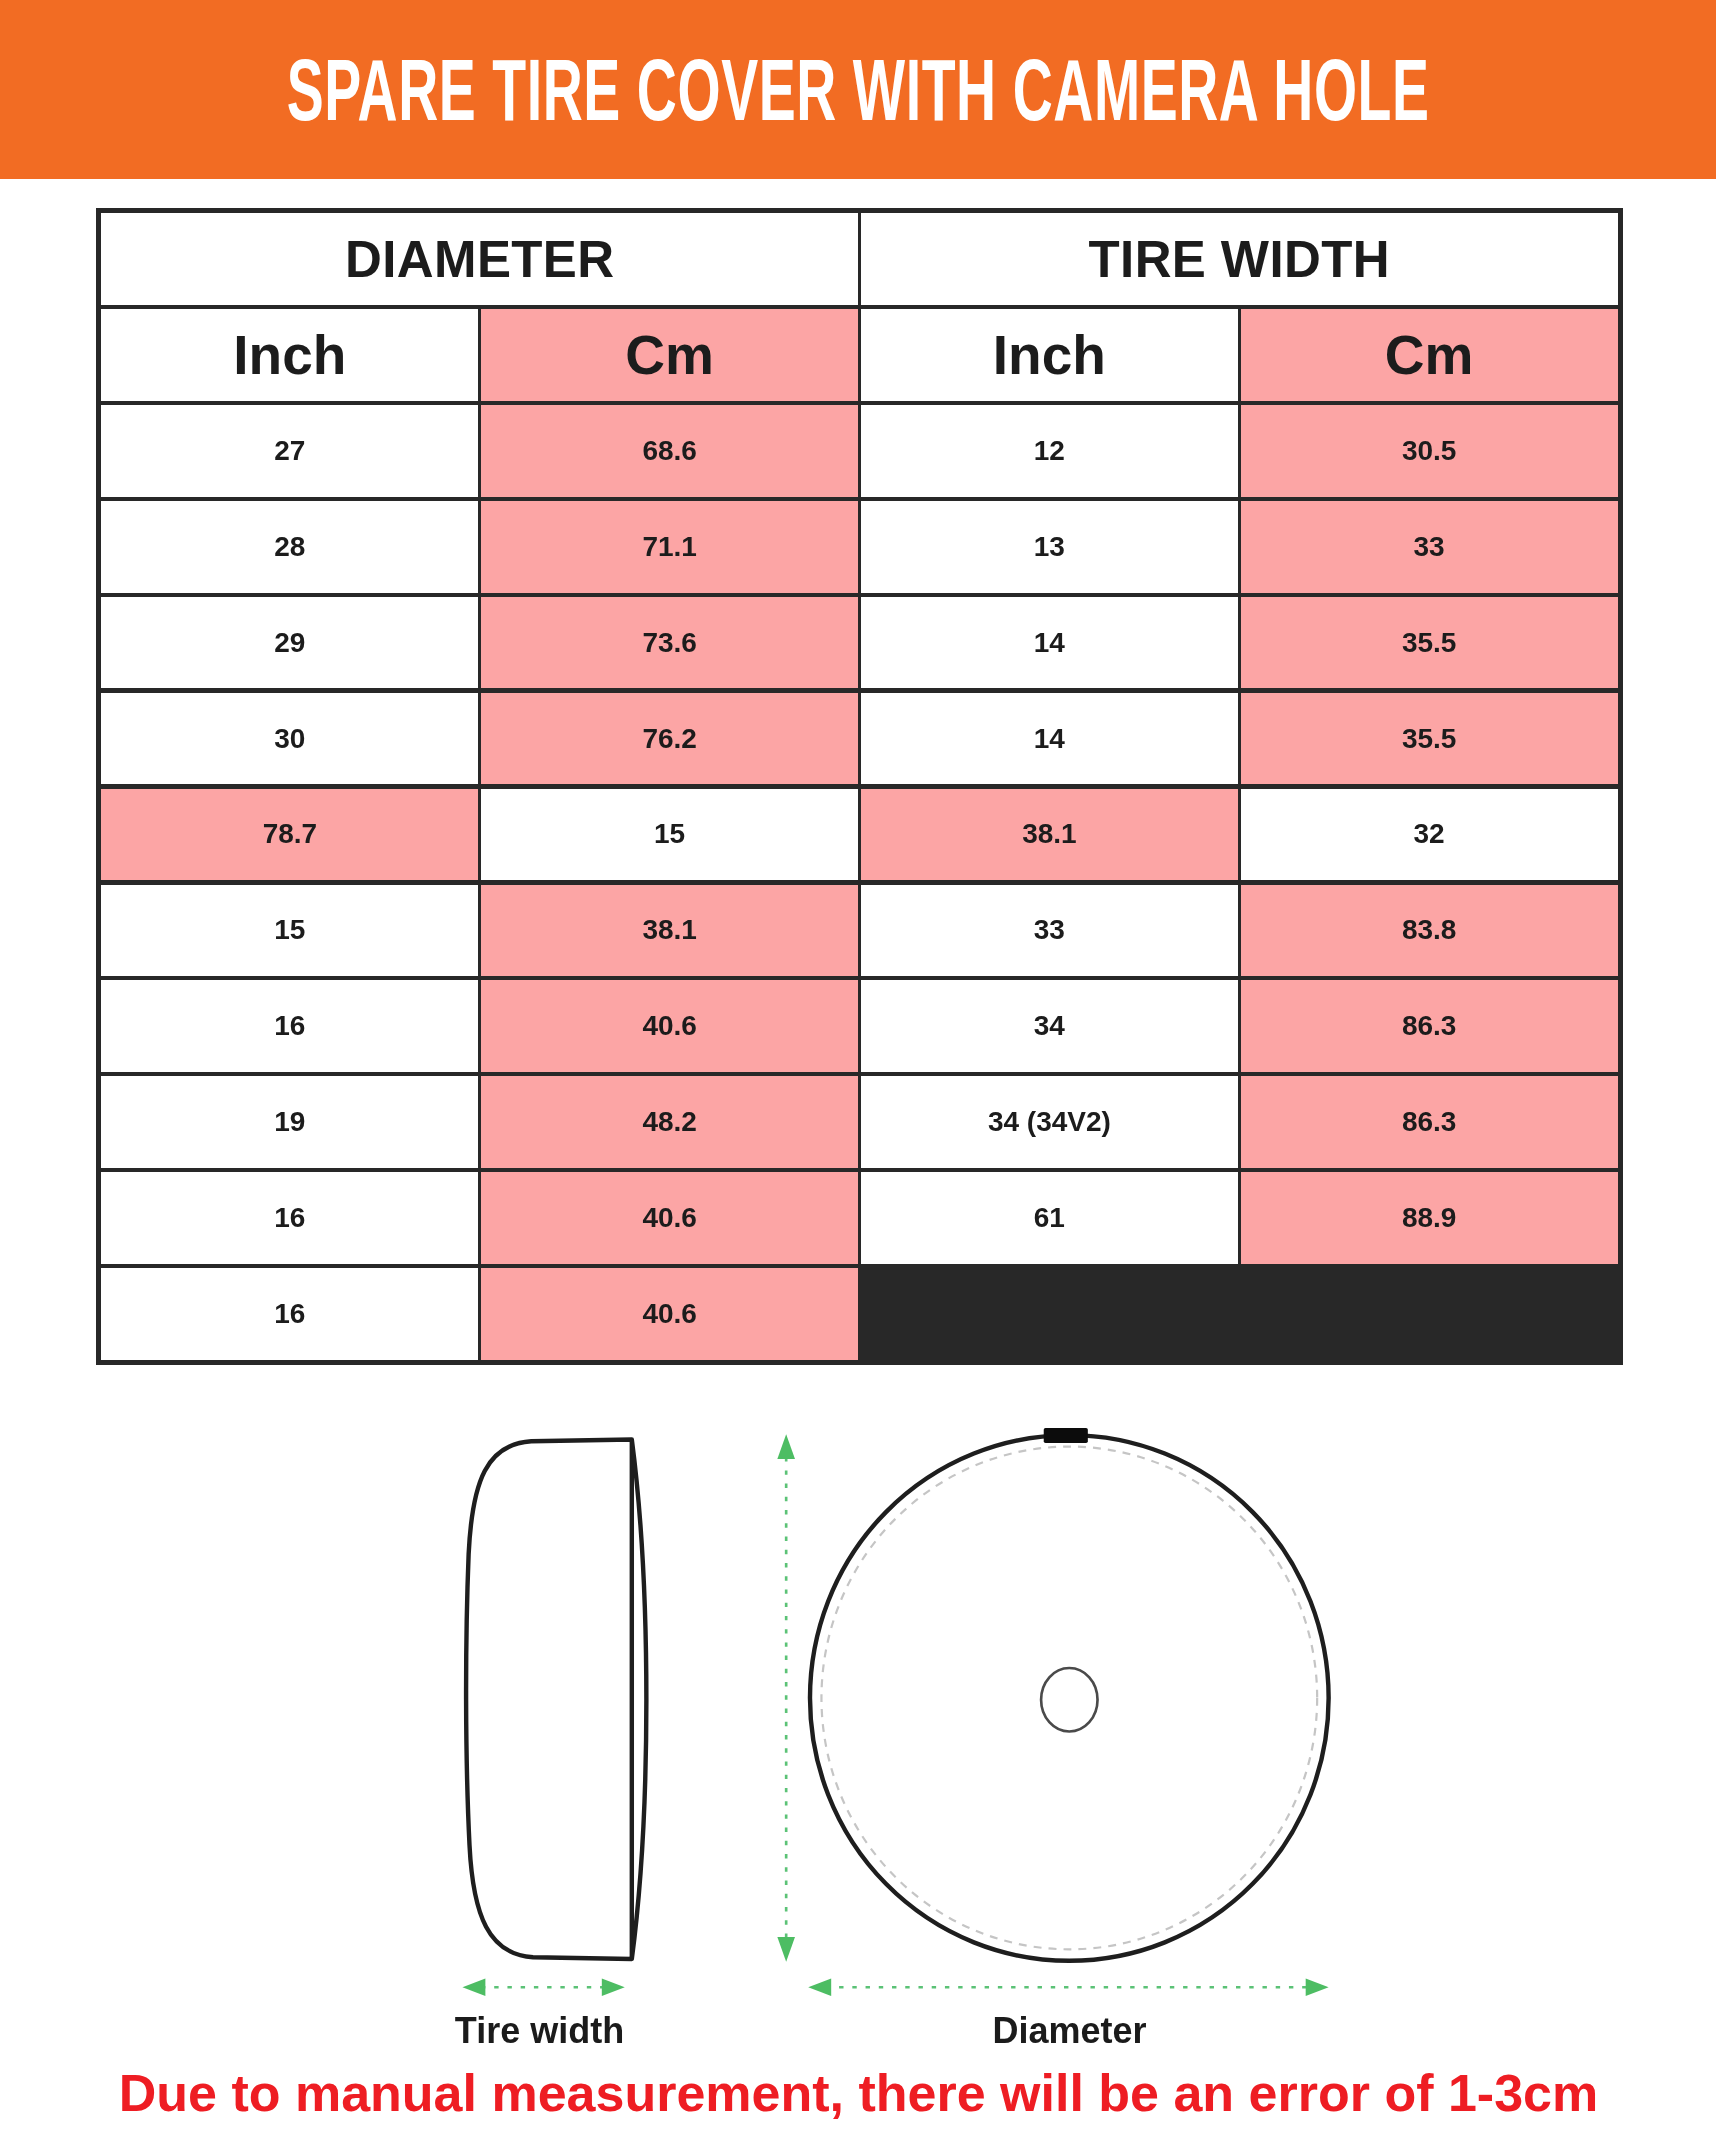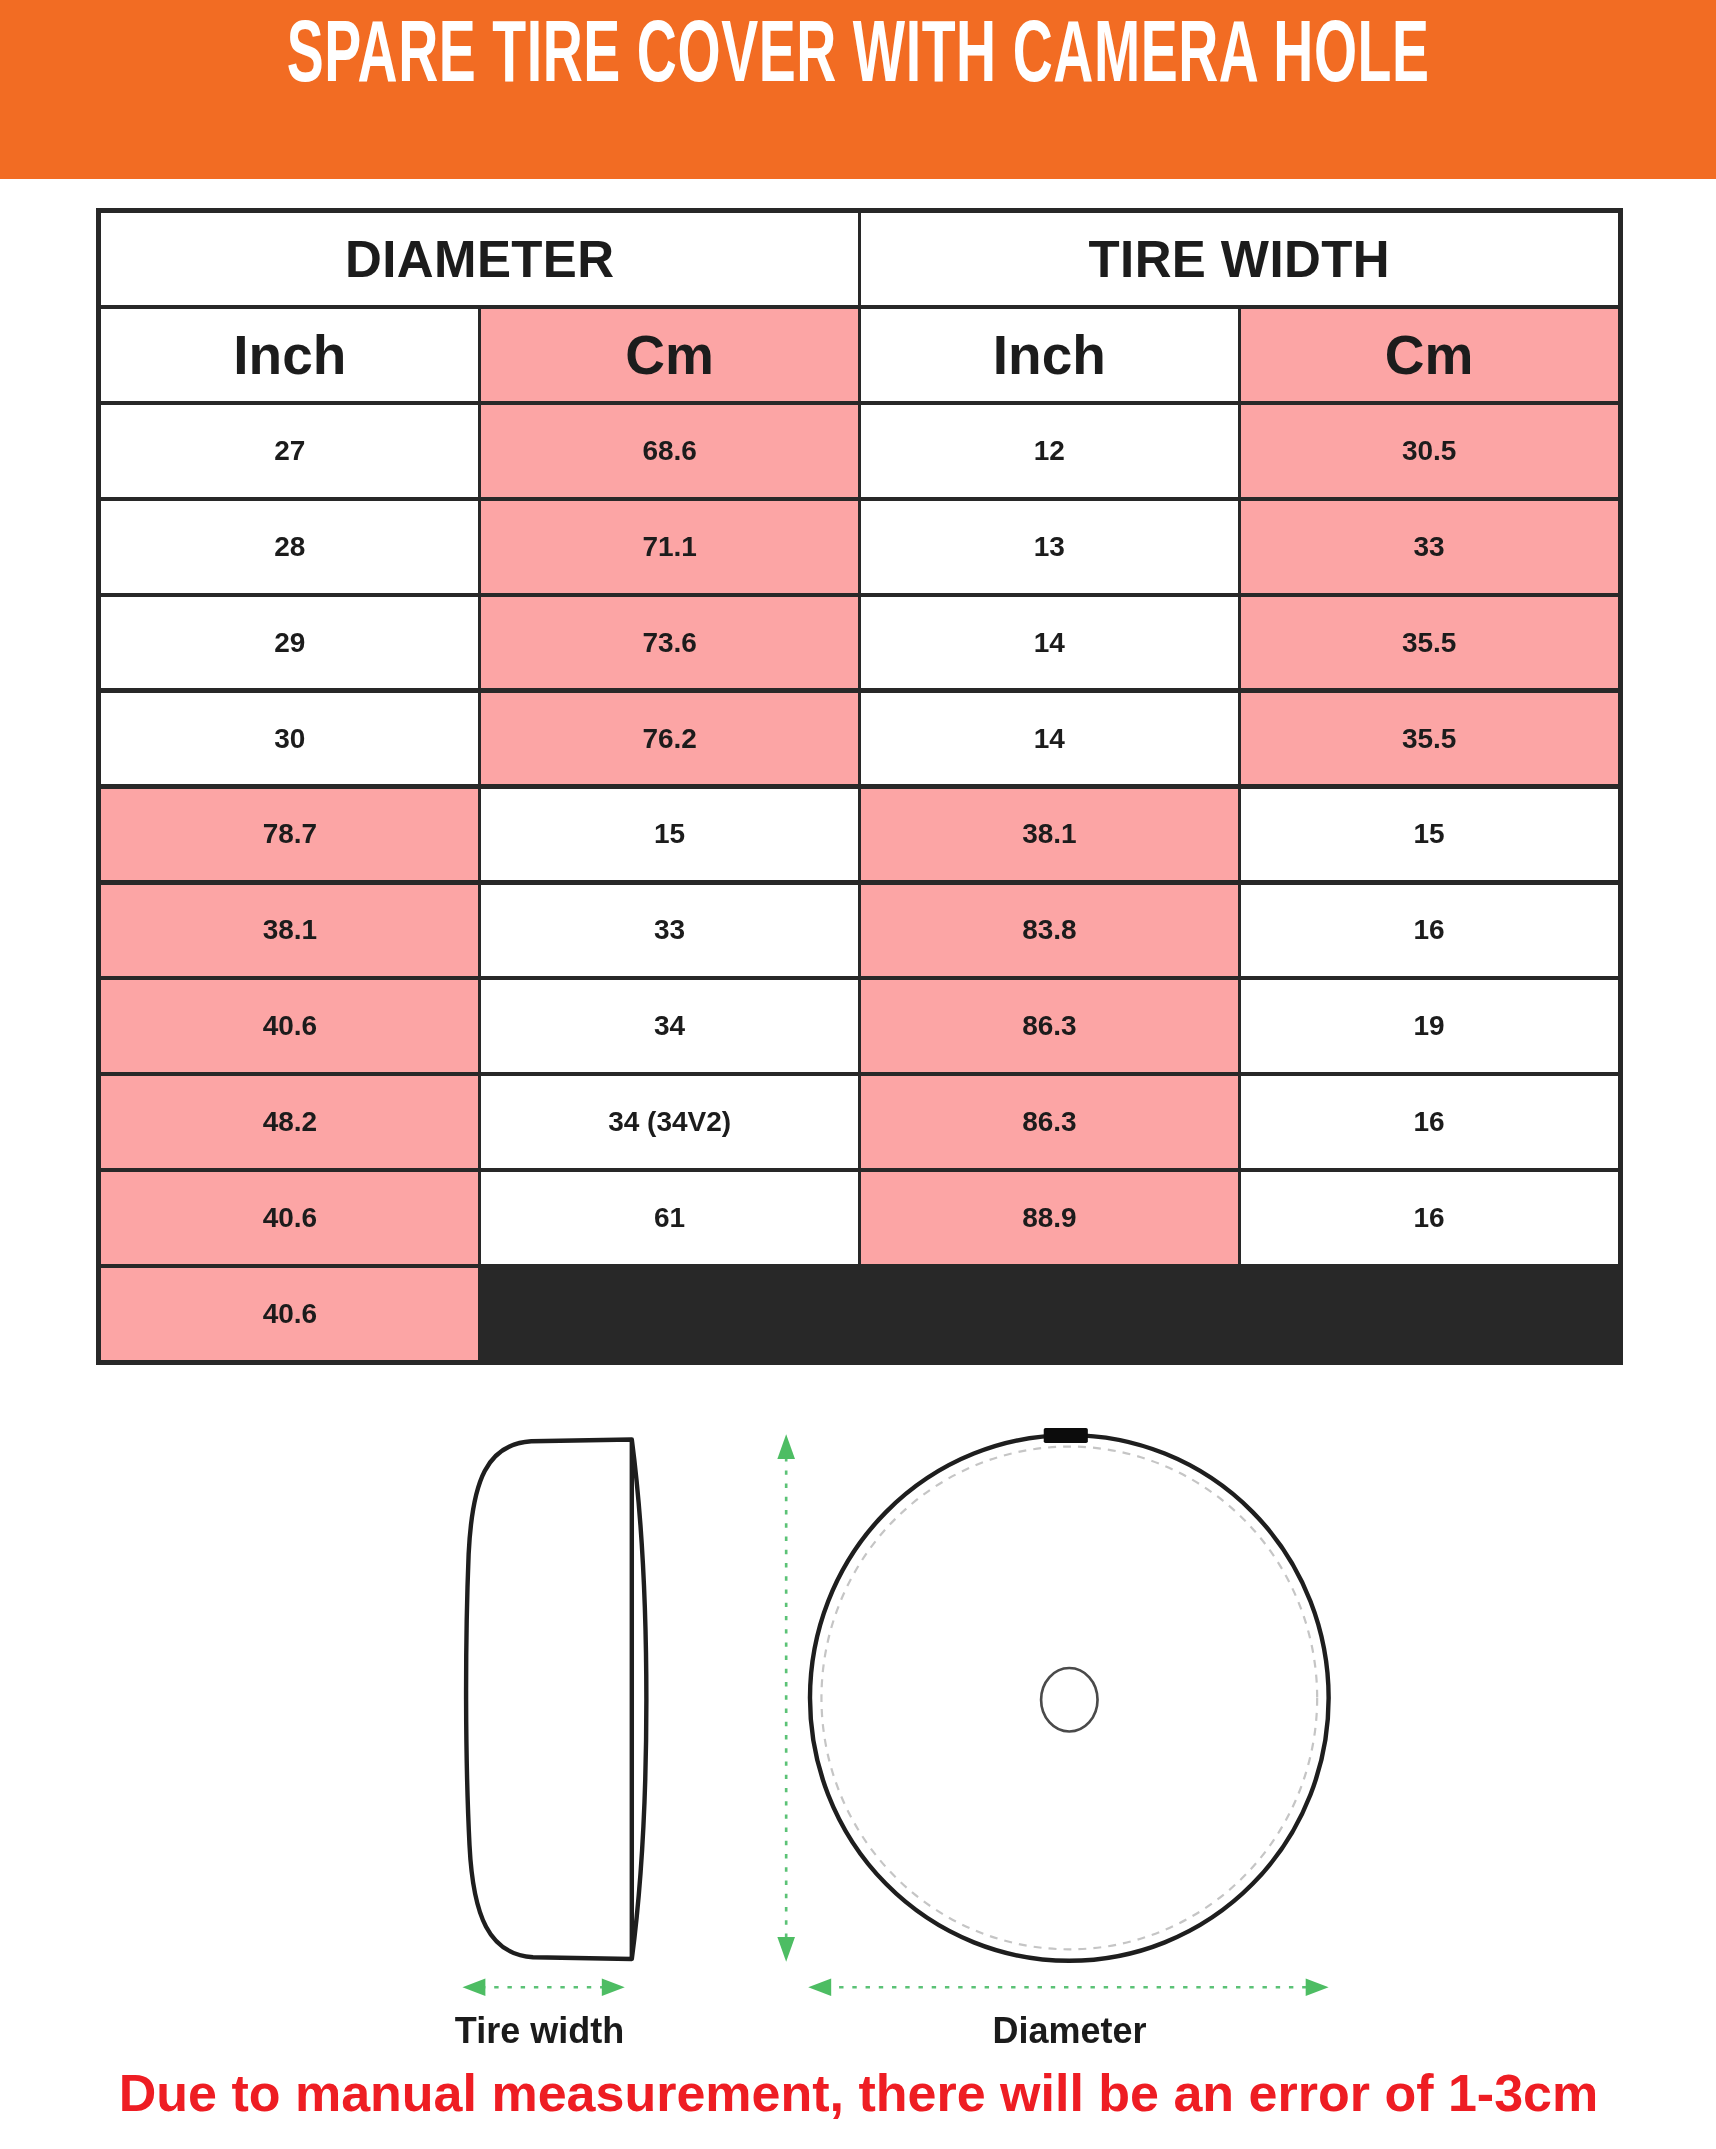--- a/index.html
+++ b/index.html
@@ -4,21 +4,21 @@
 <style>
   html,body{margin:0;padding:0;}
   body{
     width:1717px;height:2149px;position:relative;background:#ffffff;
     font-family:"Liberation Sans", sans-serif;overflow:hidden;
   }
 
   
   .banner{
     position:absolute;left:0;top:0;width:1717px;height:179px;
-    background:#F26C23;display:flex;justify-content:center;
+    background:#F26C23;display:flex;align-items:center;justify-content:center;
   }
   .banner .title{
     color:#ffffff;font-weight:bold;font-size:88px;white-space:nowrap;
     display:inline-block;transform:scaleX(0.63);transform-origin:center;
     letter-spacing:0.9px;
   }
 
   
   .size-table{
     position:absolute;left:96px;top:208px;width:1527px;height:1157px;
@@ -91,20 +91,21 @@
 
   <div class="cell data">30</div>
   <div class="cell data cm">76.2</div>
   <div class="cell data">14</div>
   <div class="cell data cm">35.5</div>
 
   <div class="cell data cm">78.7</div>
   <div class="cell data">15</div>
   <div class="cell data cm">38.1</div>
 
+  <div class="cell data">32</div>
   <div class="cell data">15</div>
   <div class="cell data cm">38.1</div>
 
   <div class="cell data">33</div>
   <div class="cell data cm">83.8</div>
   <div class="cell data">16</div>
   <div class="cell data cm">40.6</div>
 
   <div class="cell data">34</div>
   <div class="cell data cm">86.3</div>

